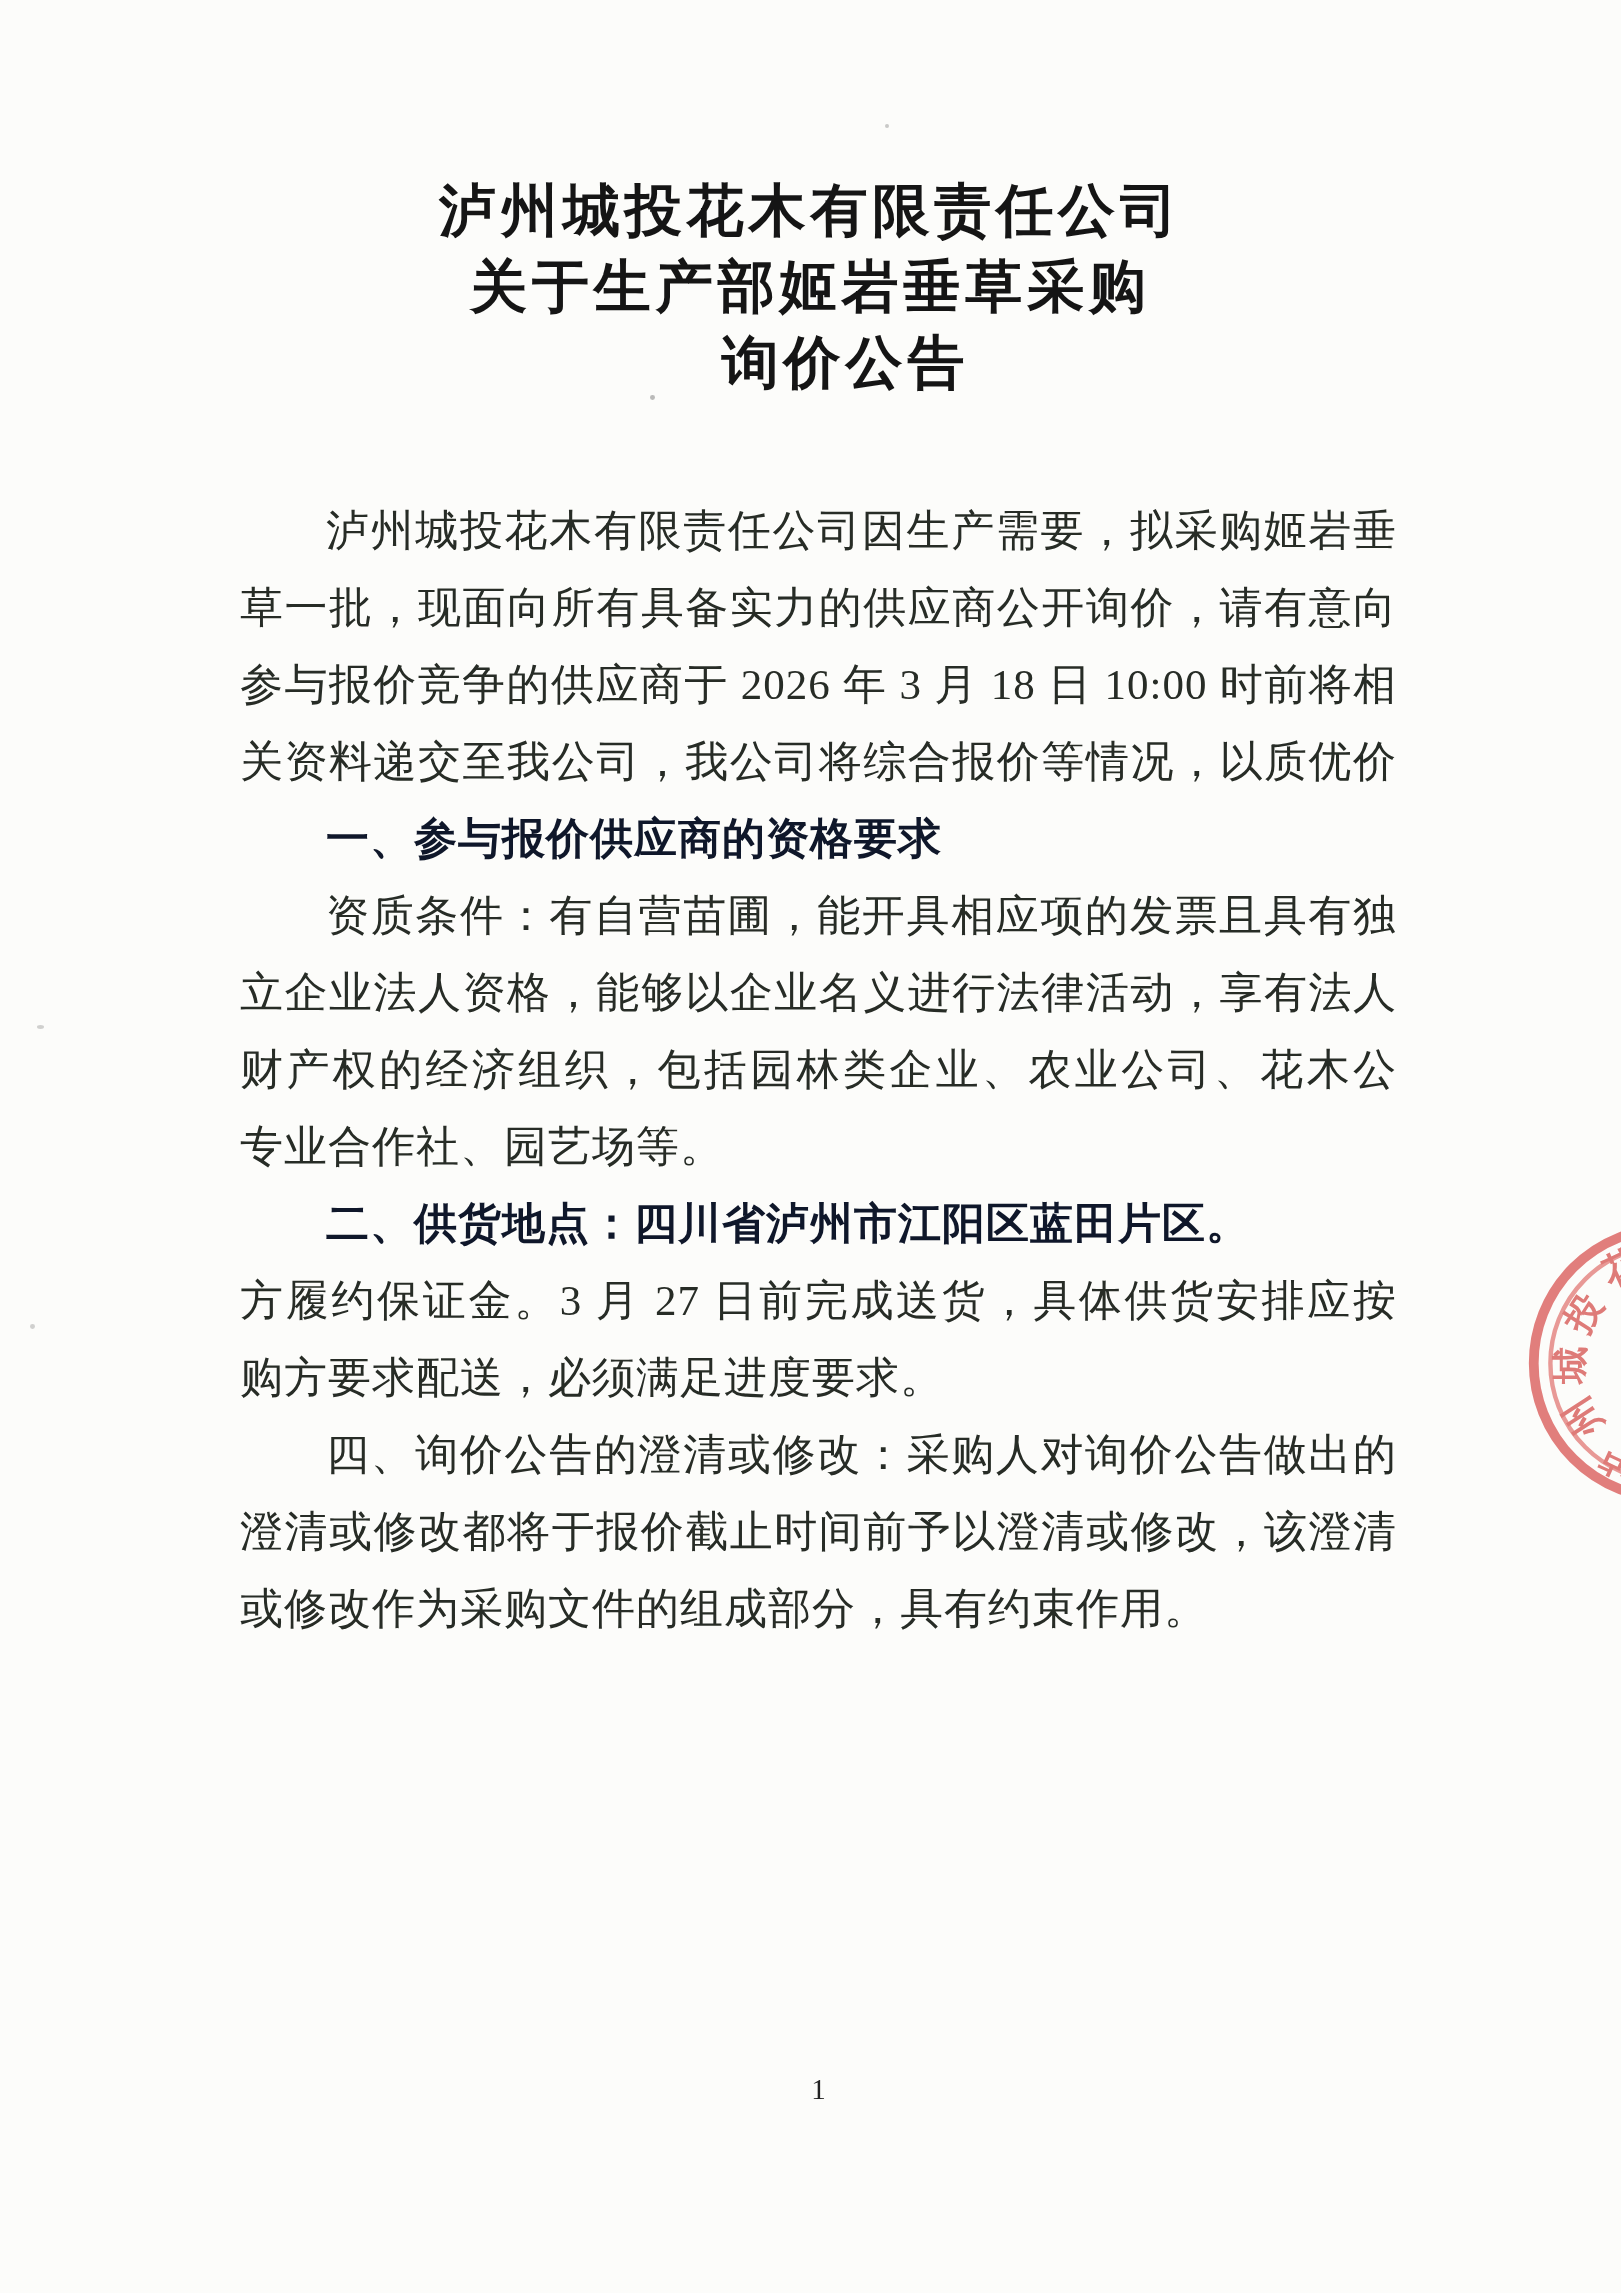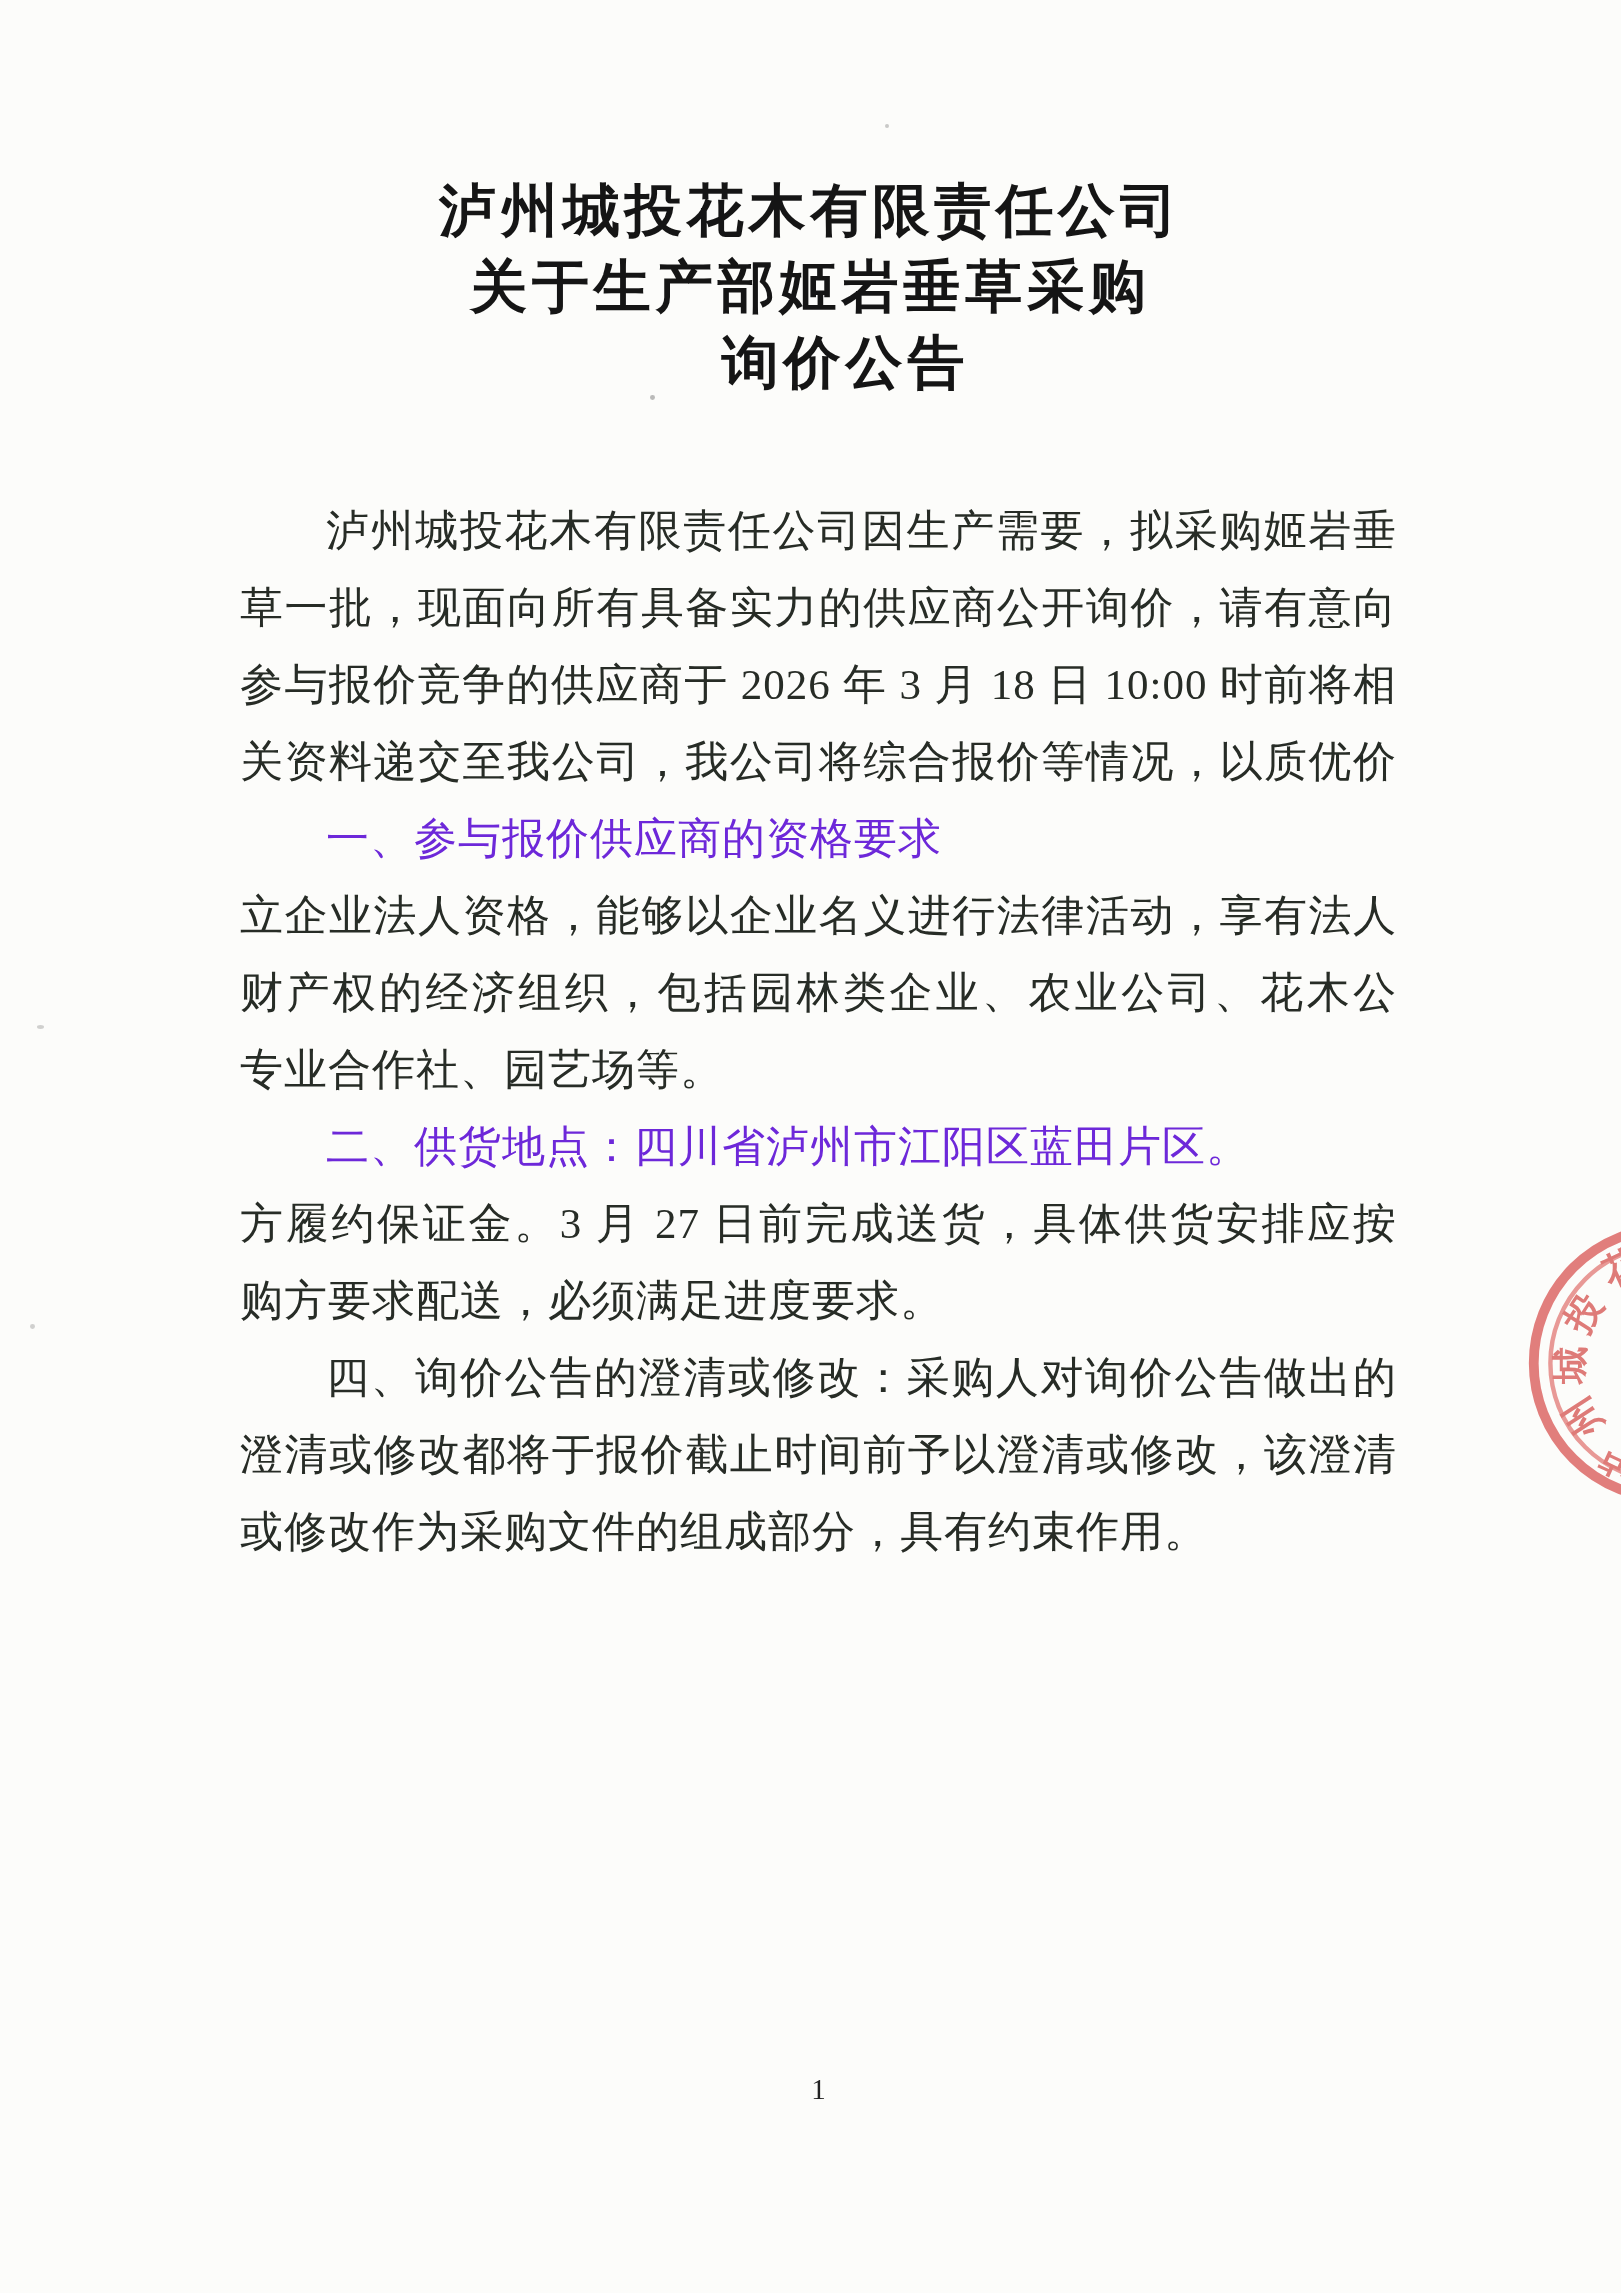--- a/index.html
+++ b/index.html
@@ -30,22 +30,22 @@
   }
   .body-line{height:77px;overflow:hidden;white-space:nowrap;}
   .body-line.fill{
     white-space:normal;
     text-align:justify;
     text-align-last:justify;
   }
   .body-line.indent{text-indent:86px;}
   .bh{ 
     font-family:"Liberation Sans","DejaVu Sans",sans-serif;
-    font-weight:normal;
-    color:#6d28d9;
+    font-weight:bold;
+    color:#0f172a;
   }
   
   .page-number{
     position:absolute;top:2070px;left:240px;width:1157px;
     text-align:center;
     font-size:29px;line-height:39px;color:#222;
   }
   
   .seal-svg{position:absolute;left:1470px;top:1127px;width:151px;height:490px;}
   
@@ -65,20 +65,21 @@
     <div class="title-line">关于生产部姬岩垂草采购</div>
     <div class="title-line shift-right">询价公告</div>
   </div>
 
   <div class="body-block">
     <div class="body-line fill indent">泸州城投花木有限责任公司因生产需要，拟采购姬岩垂</div>
     <div class="body-line fill">草一批，现面向所有具备实力的供应商公开询价，请有意向</div>
     <div class="body-line fill">参与报价竞争的供应商于 2026 年 3 月 18 日 10:00 时前将相</div>
     <div class="body-line fill">关资料递交至我公司，我公司将综合报价等情况，以质优价</div>
     <div class="body-line indent bh">一、参与报价供应商的资格要求</div>
+    <div class="body-line fill indent">资质条件：有自营苗圃，能开具相应项的发票且具有独</div>
     <div class="body-line fill">立企业法人资格，能够以企业名义进行法律活动，享有法人</div>
     <div class="body-line fill">财产权的经济组织，包括园林类企业、农业公司、花木公司、</div>
     <div class="body-line">专业合作社、园艺场等。</div>
     <div class="body-line indent bh">二、供货地点：四川省泸州市江阳区蓝田片区。</div>
     <div class="body-line fill">方履约保证金。3 月 27 日前完成送货，具体供货安排应按采</div>
     <div class="body-line">购方要求配送，必须满足进度要求。</div>
     <div class="body-line fill indent">四、询价公告的澄清或修改：采购人对询价公告做出的</div>
     <div class="body-line fill">澄清或修改都将于报价截止时间前予以澄清或修改，该澄清</div>
     <div class="body-line">或修改作为采购文件的组成部分，具有约束作用。</div>
   </div>

